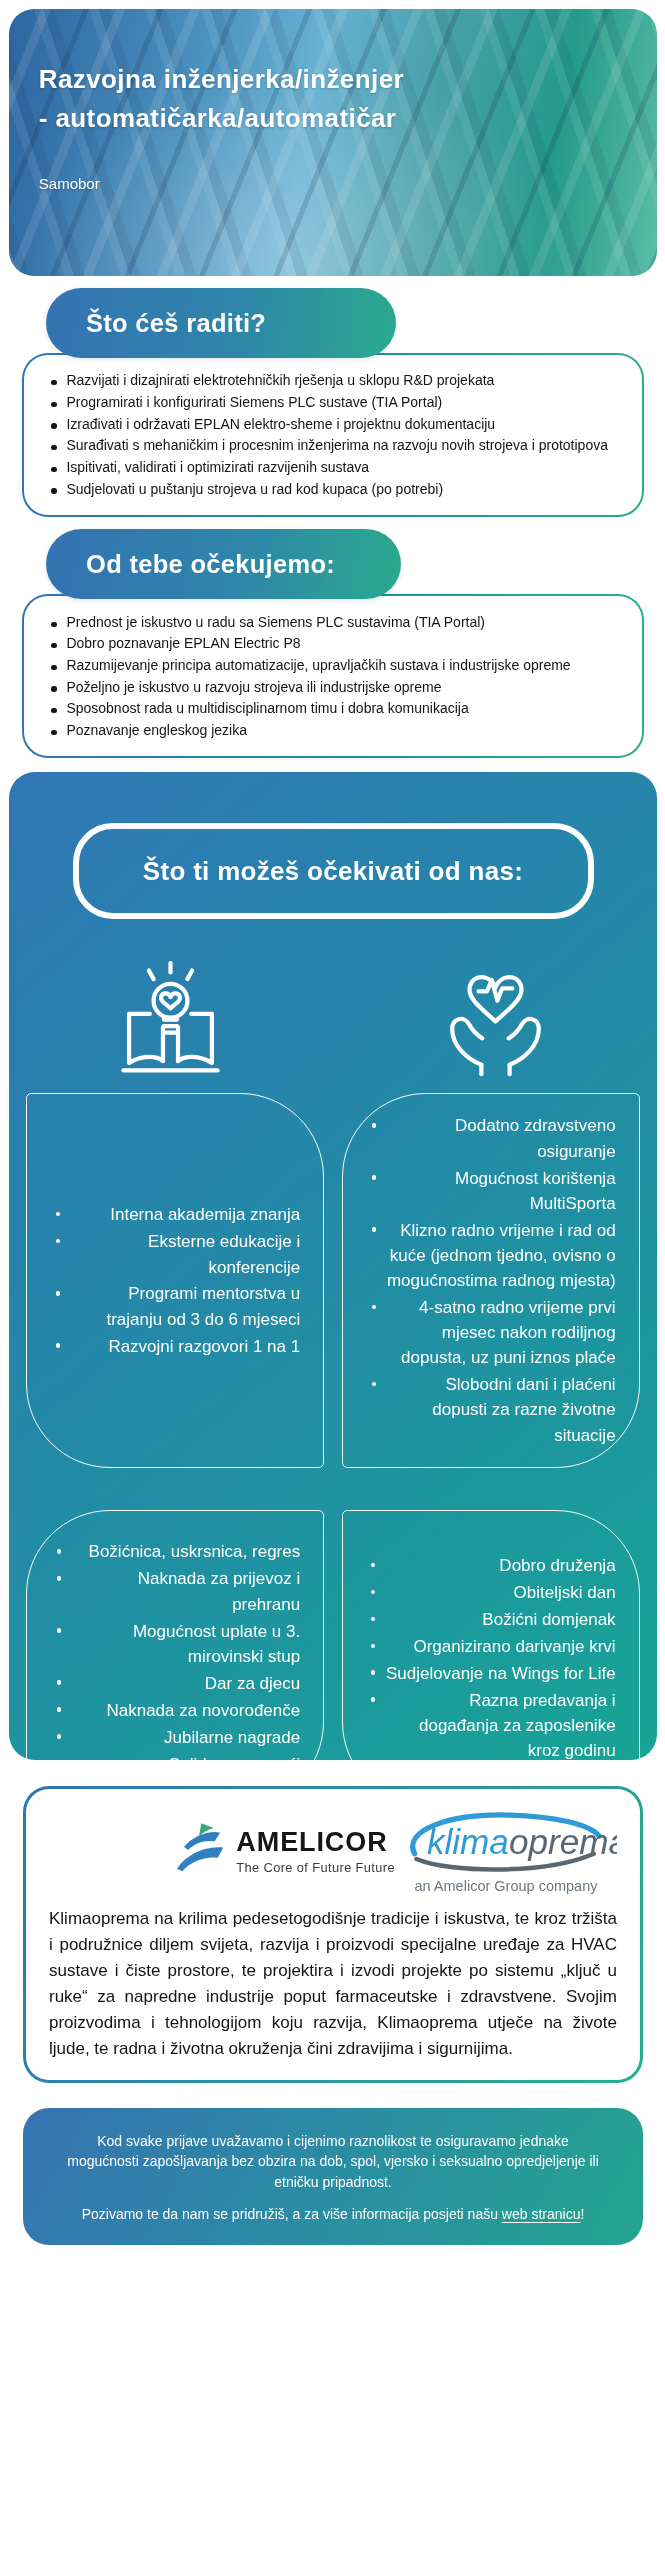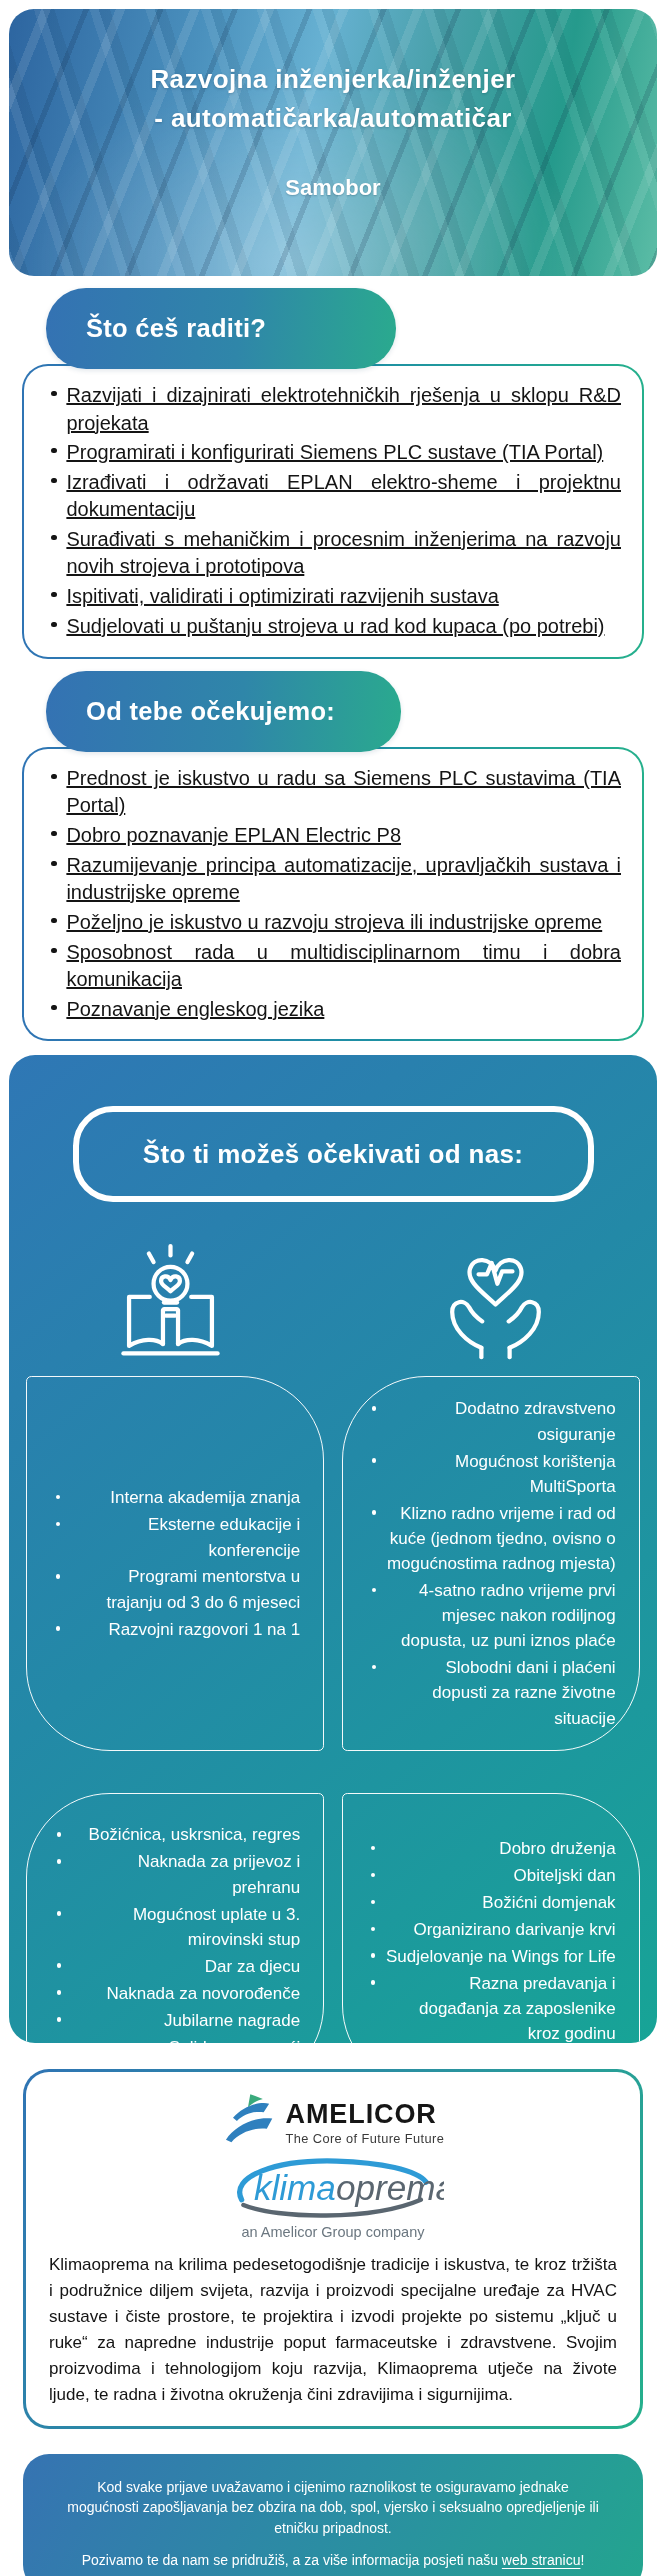--- a/index.html
+++ b/index.html
@@ -13,52 +13,51 @@
 
   
   .header-card {
     margin: 8.8px 8.8px 0 8.8px; height: 267px; border-radius: 25px;
     position: relative; overflow: hidden;
     background:
       repeating-linear-gradient(112deg, rgba(10,30,60,0.16) 0 5.3px, rgba(255,255,255,0) 5.3px 30px, rgba(255,255,255,0.10) 30px 39px, rgba(0,0,0,0) 39px 69px),
       repeating-linear-gradient(72deg, rgba(255,255,255,0.07) 0 8.8px, rgba(0,20,40,0.07) 8.8px 19.4px, rgba(0,0,0,0) 19.4px 53px),
       radial-gradient(ellipse at 45% 95%, rgba(255,255,255,0.28), rgba(255,255,255,0) 55%),
       linear-gradient(100deg, #2d65a0 0%, #4a90bd 28%, #67b1d2 46%, #47a0a8 64%, #259a8c 82%, #5cbda6 100%);
-    text-align: center;
   }
   .header-inner { position: relative; padding: 51px 30px 0 30px; }
   .job-title {
     color: #fff; font-size: 26px; font-weight: bold; line-height: 1.5;
     letter-spacing: 0.4px; text-shadow: 0 0.9px 2.6px rgba(0,40,60,.25);
   }
-  .job-location { color: #fff; font-size: 22px; font-weight: bold; margin-top: 37px; text-shadow: 0 0.9px 1.8px rgba(0,40,60,.25); }
+  .job-location { color: #fff; font-size: 15px; font-weight: normal; margin-top: 37px; text-shadow: 0 0.9px 1.8px rgba(0,40,60,.25); }
 
   
   .pill {
     position: relative; z-index: 2;
-    margin: 12.3px 0 -5.3px 46px; width: 350px; height: 81px; border-radius: 40px;
+    margin: 12.3px 0 -5.3px 46px; width: 350px; height: 70px; border-radius: 40px;
     background: linear-gradient(95deg, #3472b3 0%, #2f86a9 55%, #2aaa8e 100%);
     display: flex; align-items: center;
     box-shadow: 0 1.8px 5.3px rgba(20,60,90,.12);
   }
   .pill span { color: #fff; font-size: 25.5px; font-weight: bold; padding-left: 40px; letter-spacing: 0.3px; }
   .pill.second { width: 355px; }
 
   
   .list-card {
     position: relative; z-index: 1;
     margin: 0 22px; border: 2.6px solid transparent; border-radius: 26px;
     background: linear-gradient(#fff,#fff) padding-box,
                 linear-gradient(90deg, #2f74b4, #1e8fa4 55%, #25b08c) border-box;
     padding: 14px 21px 14px 19.4px;
   }
   .list-card ul { list-style: none; }
   .list-card li {
-    font-size: 20px; line-height: 1.36; color: #141414;
-    text-align: justify; padding-left: 23px; position: relative; margin: 2.6px 0; text-decoration: underline;
+    font-size: 14px; line-height: 1.36; color: #141414;
+    text-align: justify; padding-left: 23px; position: relative; margin: 2.6px 0;
   }
   .list-card li::before {
     content: ""; position: absolute; left: 8px; top: 8.8px;
     width: 5.3px; height: 5.3px; border-radius: 50%; background: #141414;
   }
 
   
   .benefits-card {
     margin: 14px 8.8px 0 8.8px; height: 988px; border-radius: 26px;
     background: linear-gradient(140deg, #2f77b5 0%, #2389a7 45%, #17a496 100%);
@@ -98,21 +97,21 @@
     width: 4.4px; height: 4.4px; border-radius: 50%; background: #fff;
   }
 
   
   .company-card {
     margin: 25.5px 23px 0 23px; border: 3.5px solid transparent; border-radius: 26px;
     background: linear-gradient(#fff,#fff) padding-box,
                 linear-gradient(120deg, #2f74b4, #25b08c) border-box;
     padding: 19.4px 23px 17.6px 23px;
   }
-  .logo-row { display: flex; justify-content: flex-end; align-items: center; flex-direction: column; }
+  .logo-row { display: flex; justify-content: flex-end; align-items: center; }
   .amelicor { display: flex; align-items: center; gap: 8.8px; }
   .amelicor-text .name { font-size: 27px; font-weight: 800; letter-spacing: 0.9px; color: #161616; line-height: 1.1; }
   .amelicor-text .tagline { font-size: 12.8px; color: #3a3a3a; letter-spacing: 0.4px; margin-top: 1.8px; }
   .klimaoprema { text-align: center; }
   .klimaoprema .subtitle { font-size: 14.5px; color: #6b7780; margin-top: 1.8px; }
   .company-desc {
     margin-top: 12.3px; font-size: 17px; line-height: 1.53; color: #141414; text-align: justify;
   }
 
   

